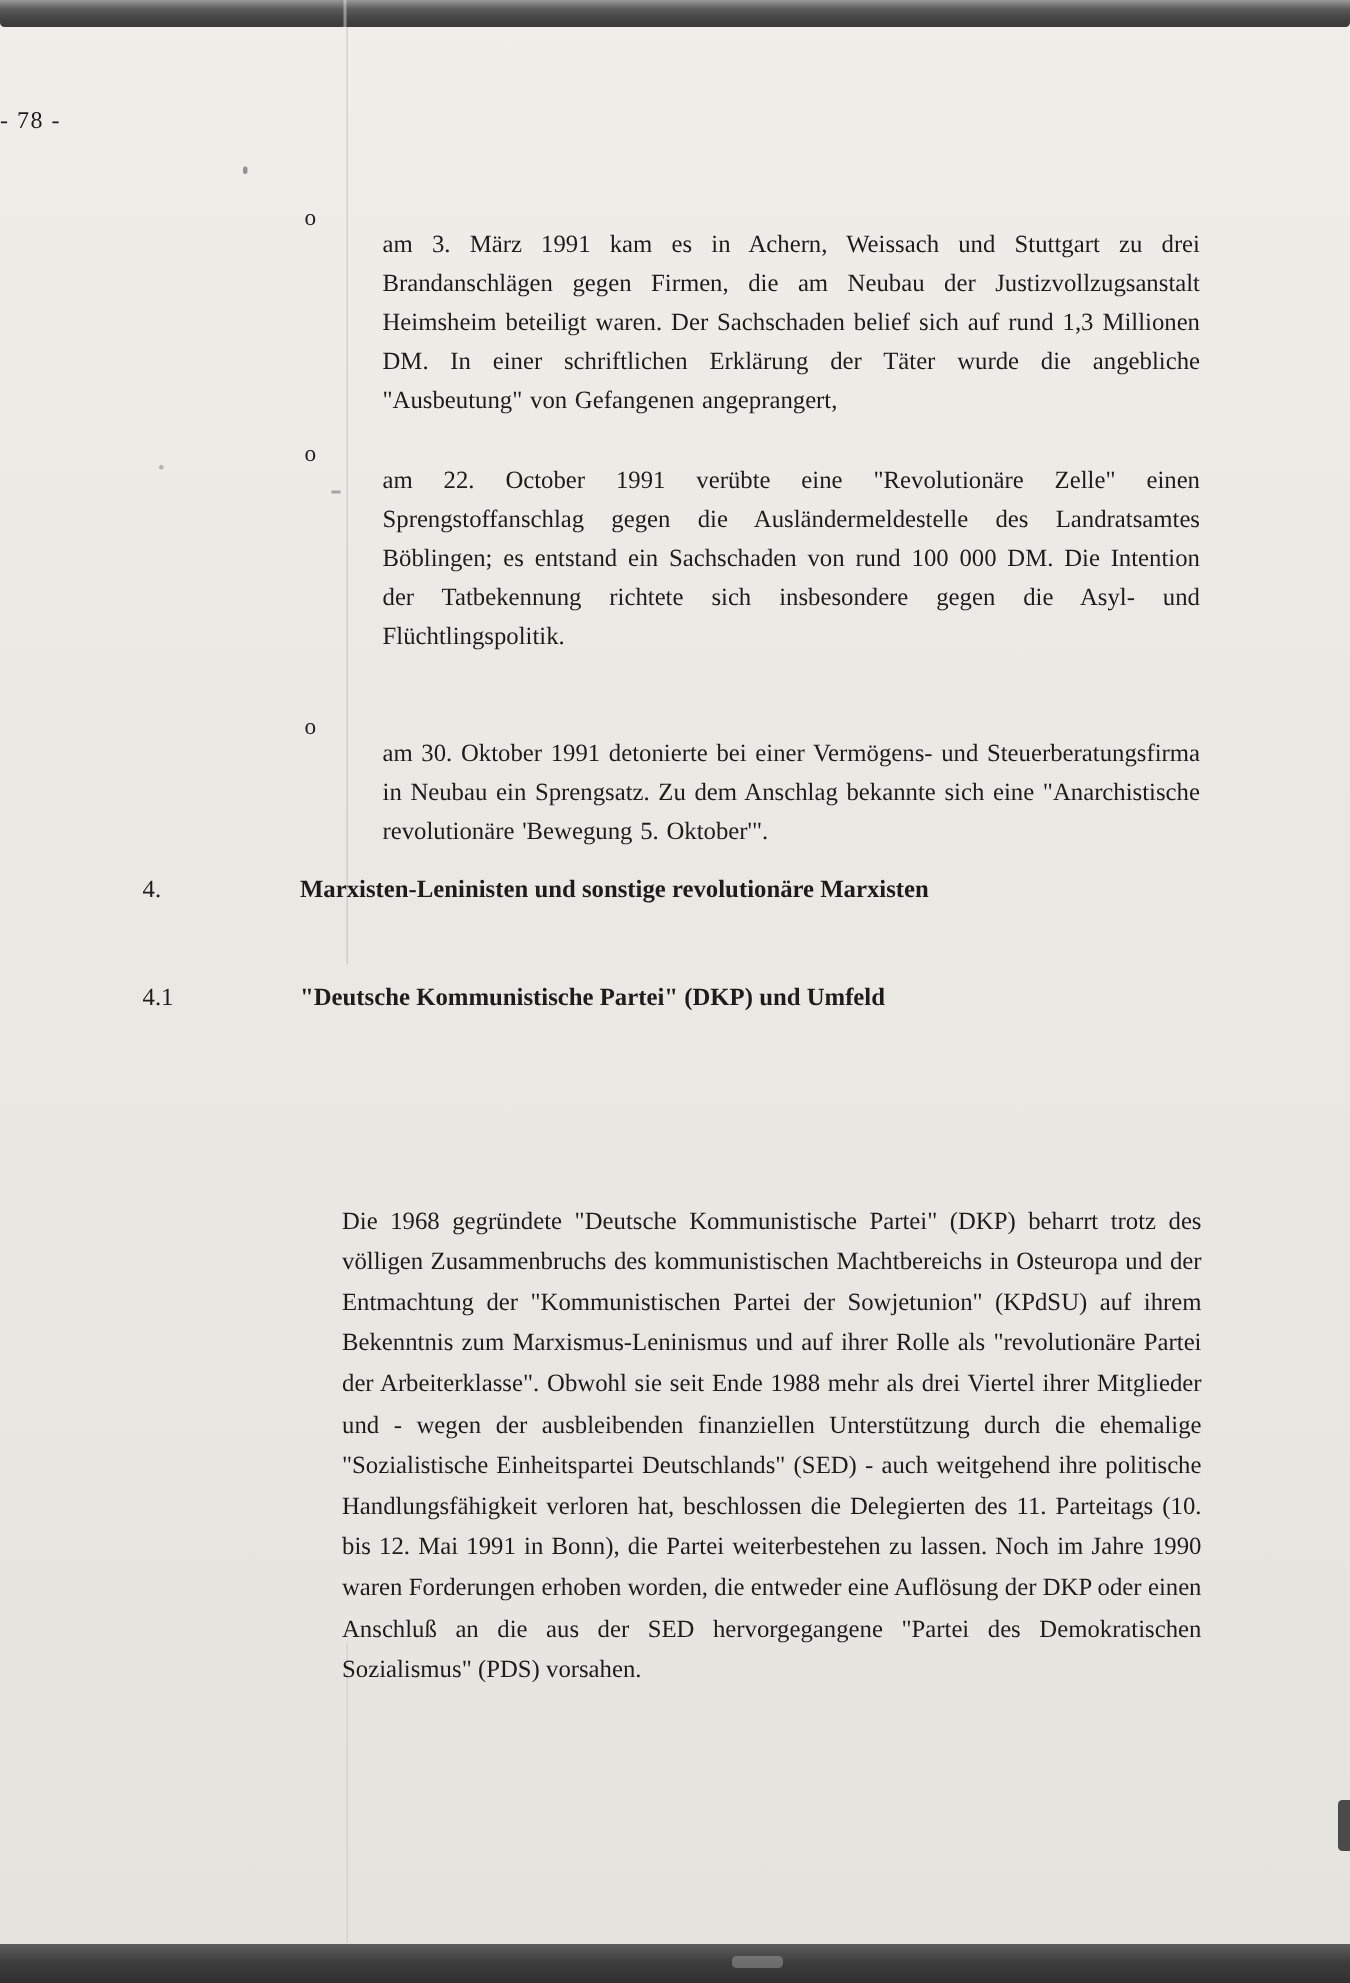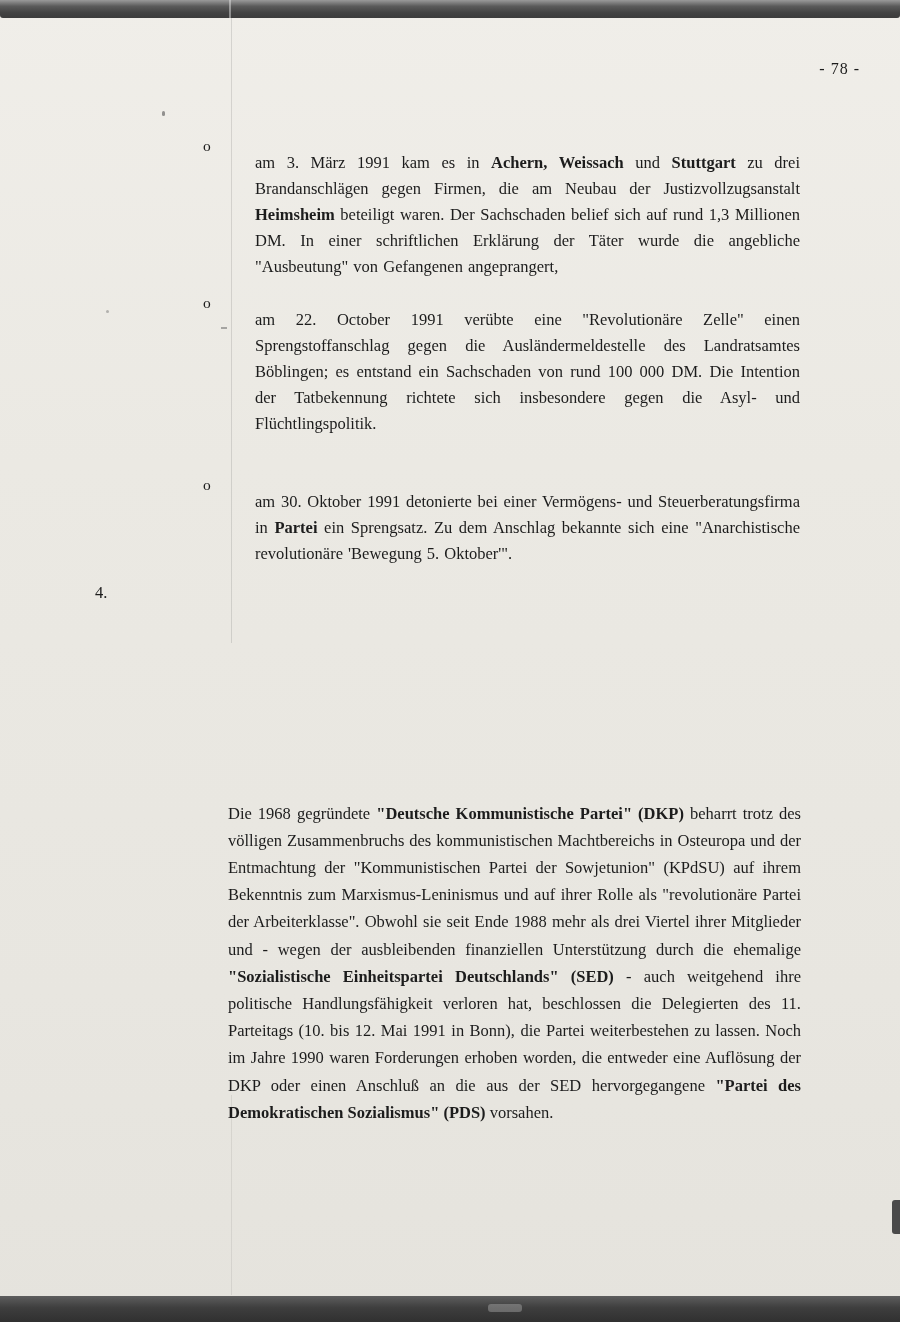--- a/index.html
+++ b/index.html
@@ -18,34 +18,34 @@
     background:linear-gradient(180deg,#5e5e5e 0%,#3e3e3e 45%,#303030 100%);}
   .bar-bottom .smudge{position:absolute;left:488px;top:8px;width:34px;height:8px;background:rgba(200,200,200,.35);border-radius:3px;}
   
   .fold-a{position:absolute;left:231px;top:18px;width:1px;height:625px;background:rgba(90,90,90,.18);}
   .fold-b{position:absolute;left:231px;top:1095px;width:1px;height:200px;background:rgba(90,90,90,.12);}
   .edge-mark{position:absolute;right:0;top:1200px;width:8px;height:34px;background:#4a4a4a;border-radius:3px 0 0 3px;}
   .speck-a{position:absolute;left:162px;top:111px;width:3px;height:5px;background:rgba(70,70,70,.55);border-radius:2px;}
   .speck-b{position:absolute;left:221px;top:327px;width:6px;height:2px;background:rgba(80,80,80,.45);}
   .speck-c{position:absolute;left:106px;top:310px;width:3px;height:3px;background:rgba(90,90,90,.4);border-radius:50%;}
   
-  .page-number{position:absolute;top:60px;left:0;width:860px;text-align:right;
+  .page-number{position:absolute;top:72px;left:0;width:860px;text-align:left;
     font-size:16px;letter-spacing:1px;}
   .bullet{position:absolute;left:203px;width:597px;display:flex;}
   .bullet .marker{flex:0 0 52px;font-size:15.5px;line-height:26px;}
   .bullet .btext{width:545px;font-size:16.5px;line-height:26px;text-align:justify;}
   .bullet .btext span{word-spacing:1px;}
   .b1{top:133px;} .b2{top:290px;} .b3{top:472px;}
   .heading{position:absolute;left:95px;width:705px;display:flex;}
   .heading .num{flex:0 0 105px;font-size:16.5px;}
   .heading .title{font-weight:bold;font-size:16.5px;}
   .h4{top:583px;} .h41{top:655px;} .h411{top:727px;}
   .body-par{position:absolute;left:228px;top:783px;width:573px;
     font-size:16.5px;line-height:27.2px;text-align:justify;}
-  .b{font-weight:bold;margin-top:24px;}
+  .b{font-weight:normal;margin-top:24px;}
 </style>
 </head>
 <body>
 
 <div class="scan">
 
   <div class="bar-top">
     <div class="fold-light"></div>
   </div>
 
@@ -63,27 +63,32 @@
     <p class="btext"><span>am 3. März 1991 kam es in </span><span class="b">Achern, Weissach</span><span> und </span><span class="b">Stuttgart</span><span> zu drei Brandanschlägen gegen Firmen, die am Neubau der Justizvollzugsanstalt </span><span class="b">Heimsheim</span><span> beteiligt waren. Der Sachschaden belief sich auf rund 1,3 Millionen DM. In einer schriftlichen Erklärung der Täter wurde die angebliche "Ausbeutung" von Gefangenen angeprangert,</span></p>
   </div>
 
   <div class="bullet b2">
     <span class="marker">o</span>
     <p class="btext"><span>am 22. October 1991 verübte eine "Revolutionäre Zelle" einen Sprengstoffanschlag gegen die Ausländermeldestelle des Landratsamtes Böblingen; es entstand ein Sachschaden von rund 100 000 DM. Die Intention der Tatbekennung richtete sich insbesondere gegen die Asyl- und Flüchtlingspolitik.</span></p>
   </div>
 
   <div class="bullet b3">
     <span class="marker">o</span>
-    <p class="btext"><span>am 30. Oktober 1991 detonierte bei einer Vermögens- und Steuerberatungsfirma in </span><span class="b">Partei</span><span> ein Sprengsatz. Zu dem Anschlag bekannte sich eine "Anarchistische revolutionäre 'Bewegung 5. Oktober'".</span></p>
+    <p class="btext"><span>am 30. Oktober 1991 detonierte bei einer Vermögens- und Steuerberatungsfirma in </span><span class="b">Neubau</span><span> ein Sprengsatz. Zu dem Anschlag bekannte sich eine "Anarchistische revolutionäre 'Bewegung 5. Oktober'".</span></p>
   </div>
 
   <div class="heading h4">
     <span class="num">4.</span>
+    <span class="title">Marxisten-Leninisten und sonstige revolutionäre Marxisten</span>
   </div>
 
+  <div class="heading h41">
+    <span class="num">4.1</span>
+    <span class="title">"Deutsche Kommunistische Partei" (DKP) und Umfeld</span>
+  </div>
 
 
   <p class="body-par"><span>Die 1968 gegründete </span><span class="b">"Deutsche Kommunistische Partei" (DKP)</span><span> beharrt trotz des völligen Zusammenbruchs des kommunistischen Machtbereichs in Osteuropa und der Entmachtung der "Kommunistischen Partei der Sowjetunion" (KPdSU) auf ihrem Bekenntnis zum Marxismus-Leninismus und auf ihrer Rolle als "revolutionäre Partei der Arbeiterklasse". Obwohl sie seit Ende 1988 mehr als drei Viertel ihrer Mitglieder und - wegen der ausbleibenden finanziellen Unterstützung durch die ehemalige </span><span class="b">"Sozialistische Einheitspartei Deutschlands" (SED)</span><span> - auch weitgehend ihre politische Handlungsfähigkeit verloren hat, beschlossen die Delegierten des 11. Parteitags (10. bis 12. Mai 1991 in Bonn), die Partei weiterbestehen zu lassen. Noch im Jahre 1990 waren Forderungen erhoben worden, die entweder eine Auflösung der DKP oder einen Anschluß an die aus der SED hervorgegangene </span><span class="b">"Partei des Demokratischen Sozialismus" (PDS)</span><span> vorsahen.</span></p>
 
   <div class="bar-bottom">
     <div class="smudge"></div>
   </div>
 
 </div>
 

